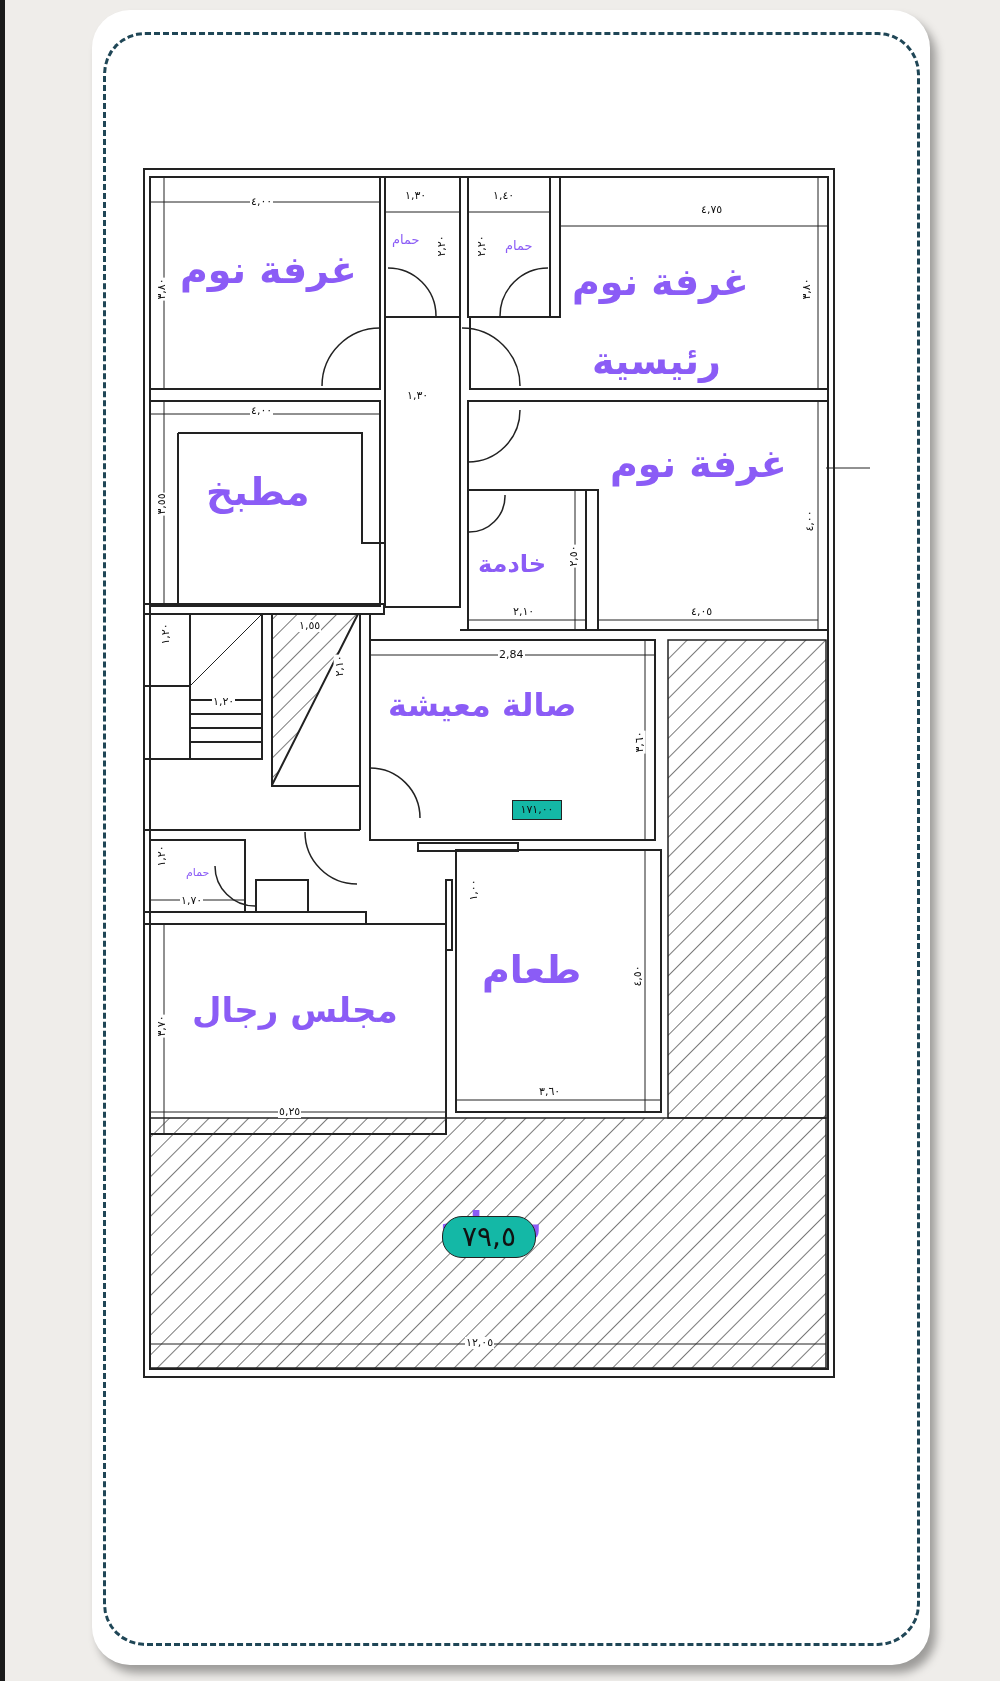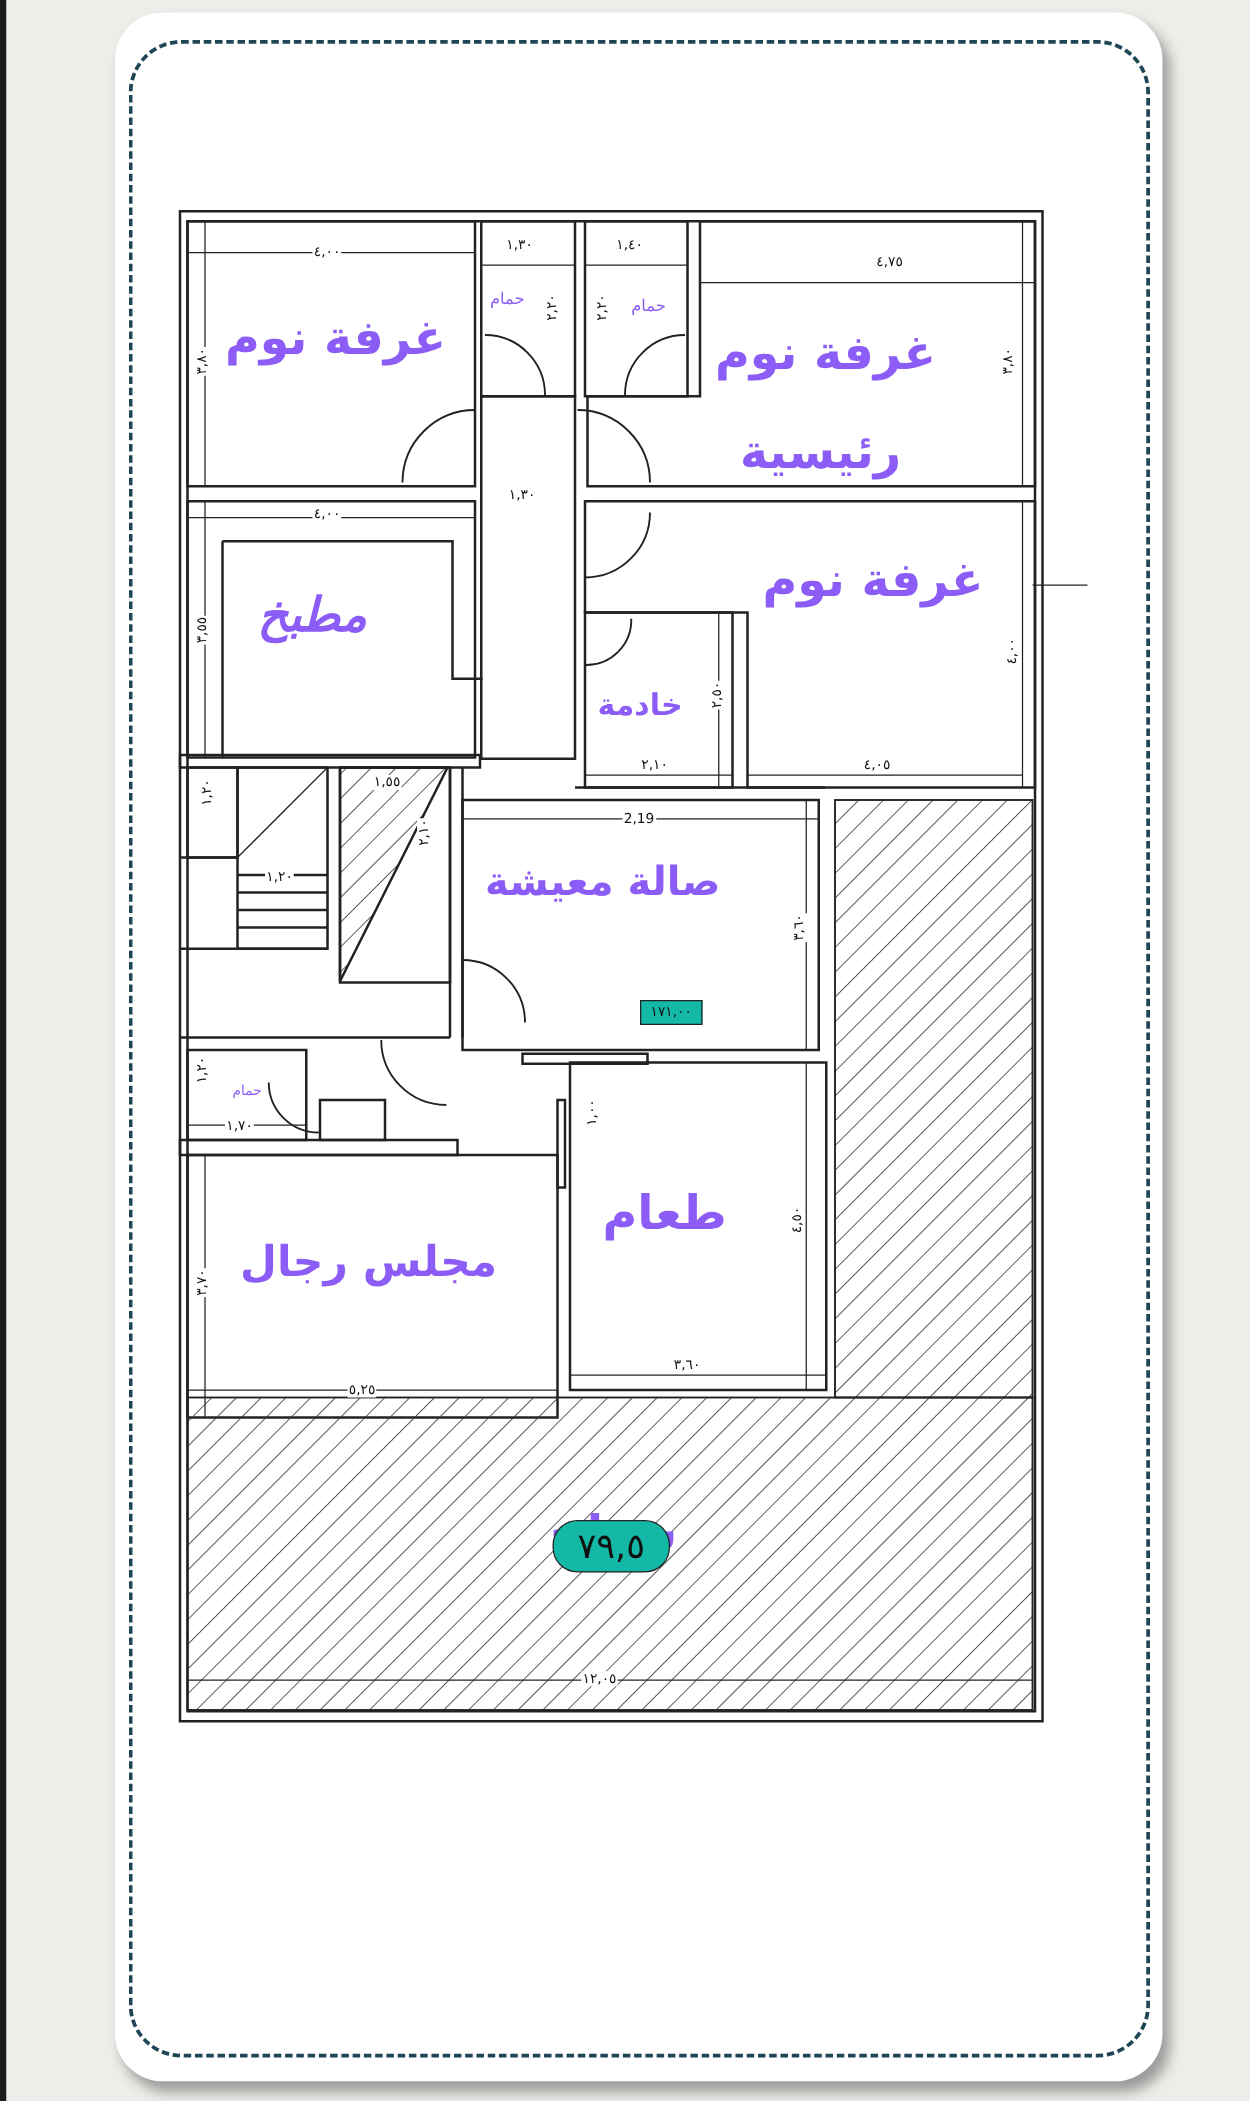--- a/index.html
+++ b/index.html
@@ -138,21 +138,21 @@
   <rect x="150" y="1134" width="296" height="0" stroke="#222" stroke-width="2"></rect>
   <line x1="150" y1="1344" x2="826" y2="1344" stroke="#222" stroke-width="1"></line>
   <line x1="826" y1="468" x2="870" y2="468" stroke="#222" stroke-width="1"></line>
 </svg>
 
 <div class="lbl big" style="left:180px;top:248px;">غرفة نوم</div>
 <div class="lbl sm" style="left:392px;top:232px;">حمام</div>
 <div class="lbl sm" style="left:505px;top:238px;">حمام</div>
 <div class="lbl big" style="left:572px;top:260px;">غرفة نوم</div>
 <div class="lbl big" style="left:592px;top:320px;margin-top:19px;">رئيسية</div>
-<div class="lbl big" style="left:206px;top:470px;font-style:italic;">مطبخ</div>
+<div class="lbl big" style="left:206px;top:470px;">مطبخ</div>
 <div class="lbl big" style="left:610px;top:442px;">غرفة نوم</div>
 <div class="lbl mid" style="left:478px;top:550px;font-size:24px;">خادمة</div>
 <div class="lbl mid" style="left:388px;top:686px;font-size:32px;">صالة معيشة</div>
 <div class="lbl sm" style="left:186px;top:866px;font-size:11px;">حمام</div>
 <div class="lbl big" style="left:482px;top:948px;">طعام</div>
 <div class="lbl mid" style="left:192px;top:990px;font-size:34px;">مجلس رجال</div>
 <div class="lbl big" style="left:440px;top:1164px;margin-top:40px;">سطح</div>
 <div class="area-box" style="left:442px;top:1216px;width:92px;height:40px;line-height:40px;font-size:28px;border-radius:20px;">٧٩,٥</div>
 <div class="area-box" style="left:512px;top:800px;width:48px;height:18px;line-height:18px;font-size:11px;">١٧١,٠٠</div>
 
@@ -164,21 +164,21 @@
 <div class="dim vdim" style="left:470px;top:240px;">٢,٢٠</div>
 <div class="dim" style="left:700px;top:204px;text-align:center;">٤,٧٥</div>
 <div class="dim vdim" style="left:795px;top:283px;">٣,٨٠</div>
 <div class="dim" style="left:406px;top:390px;">١,٣٠</div>
 <div class="dim" style="left:250px;top:405px;">٤,٠٠</div>
 <div class="dim vdim" style="left:150px;top:498px;">٣,٥٥</div>
 <div class="dim vdim" style="left:798px;top:515px;">٤,٠٠</div>
 <div class="dim" style="left:690px;top:606px;">٤,٠٥</div>
 <div class="dim vdim" style="left:562px;top:550px;">٢,٥٠</div>
 <div class="dim" style="left:512px;top:606px;">٢,١٠</div>
-<div class="dim" style="left:498px;top:649px;">2,19</div>
+<div class="dim" style="left:498px;top:649px;">2,84</div>
 <div class="dim vdim" style="left:628px;top:736px;">٣,٦٠</div>
 <div class="dim vdim" style="left:154px;top:628px;">١,٢٠</div>
 <div class="dim" style="left:212px;top:696px;">١,٢٠</div>
 <div class="dim" style="left:298px;top:620px;">١,٥٥</div>
 <div class="dim vdim" style="left:328px;top:660px;">٢,١٠</div>
 <div class="dim vdim" style="left:150px;top:850px;">١,٢٠</div>
 <div class="dim" style="left:180px;top:895px;">١,٧٠</div>
 <div class="dim vdim" style="left:462px;top:884px;">١,٠٠</div>
 <div class="dim vdim" style="left:626px;top:970px;">٤,٥٠</div>
 <div class="dim" style="left:538px;top:1086px;">٣,٦٠</div>

